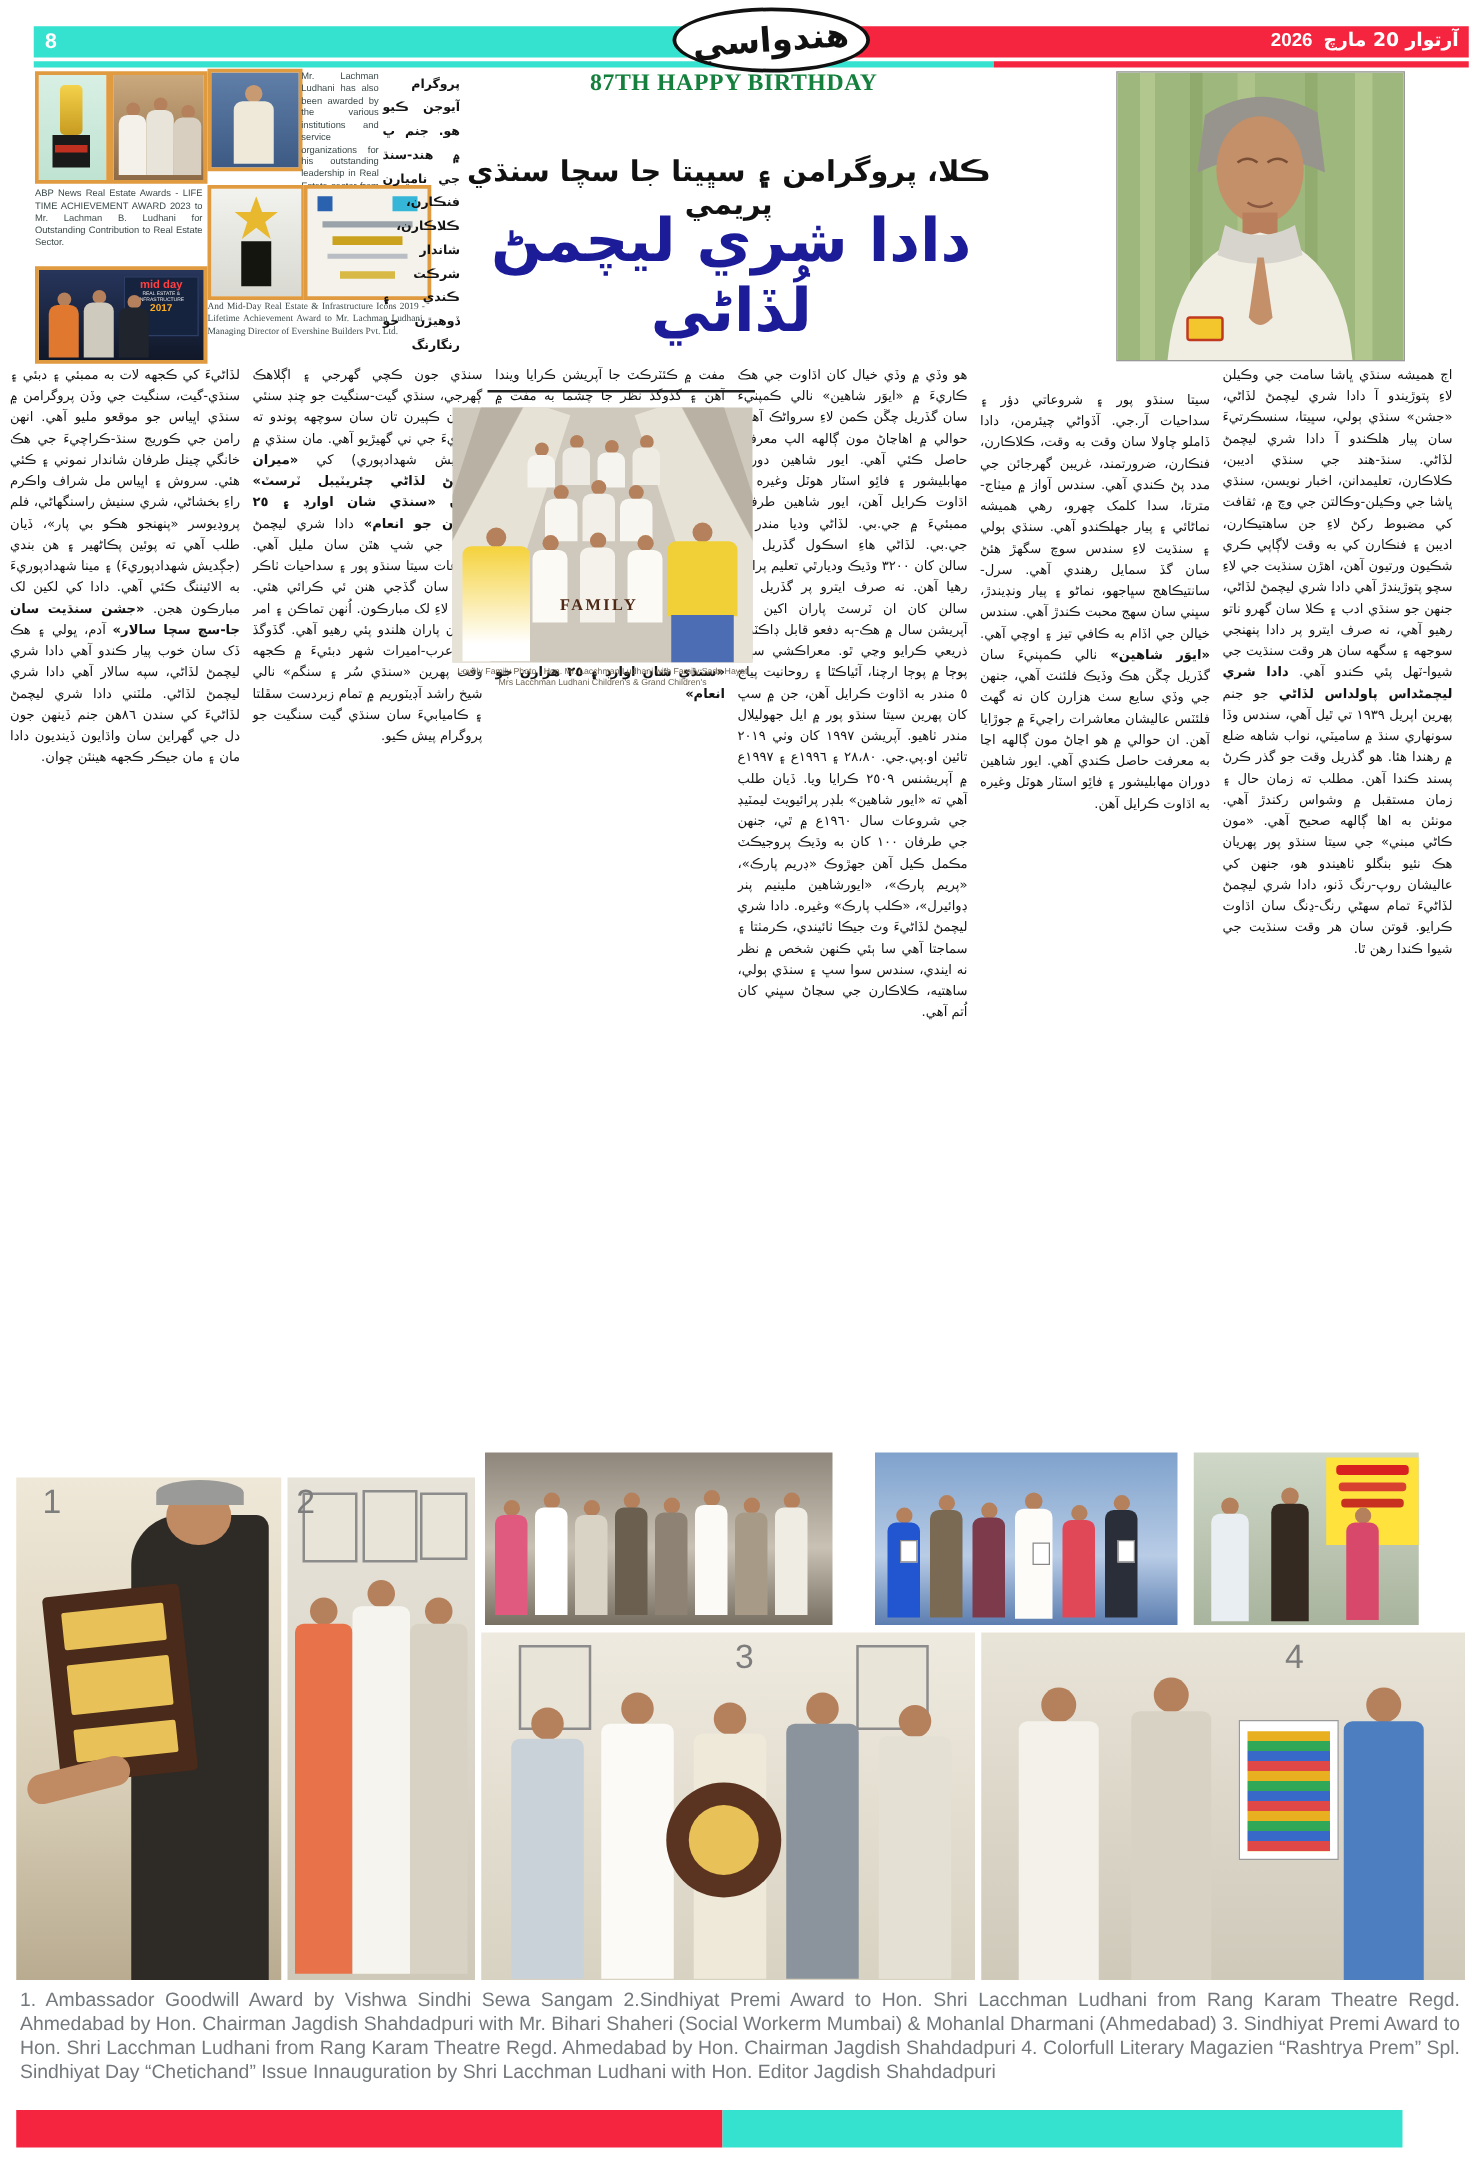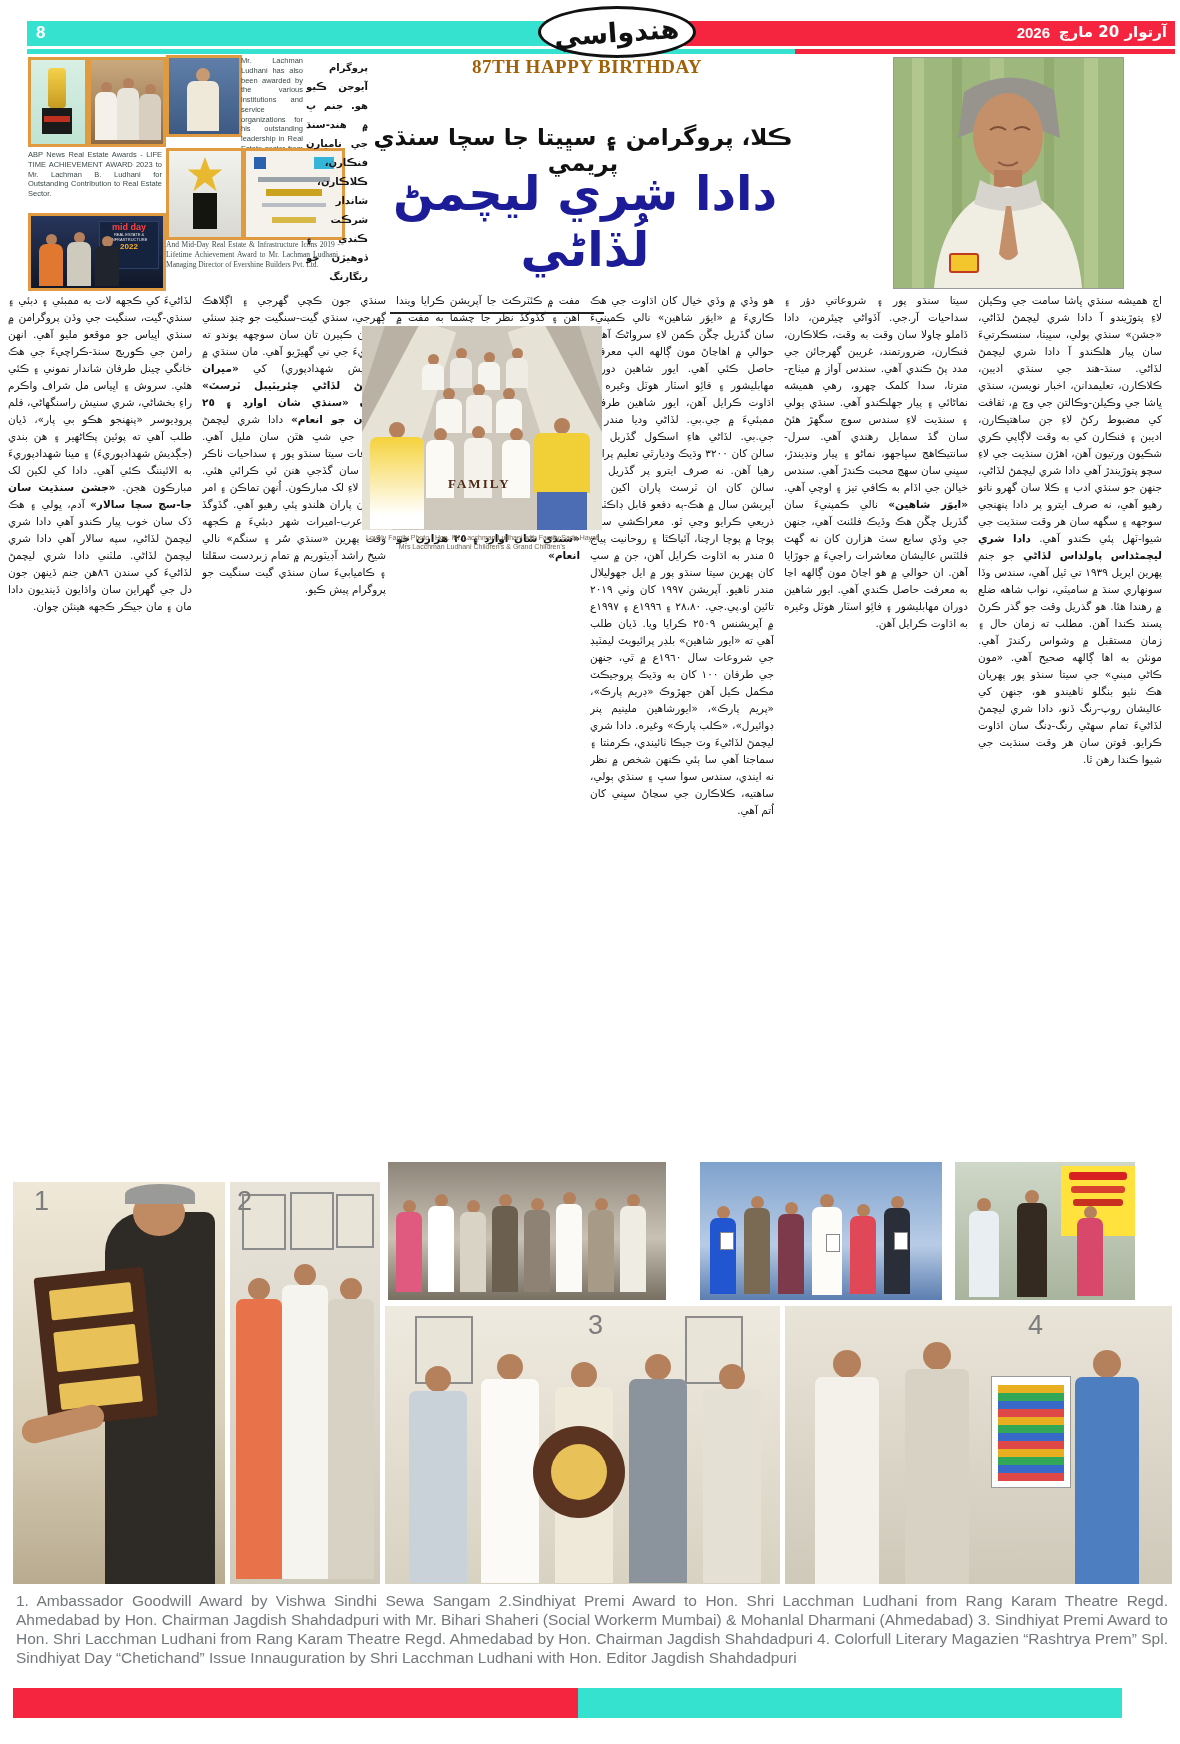--- a/index.html
+++ b/index.html
@@ -13,21 +13,21 @@
   .subline-teal{left:27px;width:768px;background:#35e2d0;}
   .subline-red{left:795px;width:380px;background:#f52540;}
   .pageno{position:absolute;left:9px;top:2px;color:#fff;font:bold 17px "Liberation Sans",sans-serif;}
   .hdr-year{position:absolute;right:125px;top:3px;color:#ffffff;font:bold 15px "Liberation Sans",sans-serif;}
   .hdr-date{position:absolute;right:8px;top:2px;color:#fff;font:bold 15px "DejaVu Sans",sans-serif;direction:rtl;}
   .masthead{position:absolute;left:538px;top:6px;width:152px;height:46px;background:#fff;
             border:3px solid #111;border-radius:50%;display:flex;align-items:center;justify-content:center;}
   .masthead span{font:bold 27px "DejaVu Sans",sans-serif;color:#111;transform:rotate(-4deg);}
   
   .eng-title{position:absolute;left:372px;top:56px;width:430px;text-align:center;
-             font:bold 19px "Liberation Serif",serif;color:#a16207;letter-spacing:.5px;}
+             font:bold 19px "Liberation Serif",serif;color:#15803d;letter-spacing:.5px;}
   .greet1{position:absolute;left:360px;top:82px;width:446px;text-align:center;direction:rtl;
           font:bold 22px "DejaVu Sans",sans-serif;color:#111;}
   .greet2{position:absolute;left:360px;top:124px;width:446px;text-align:center;direction:rtl;
           font:bold 23px "DejaVu Sans",sans-serif;color:#111;}
   .big-head{position:absolute;left:350px;top:165px;width:470px;text-align:center;direction:rtl;
             font:bold 48px "DejaVu Sans",sans-serif;color:#1c1c99;}
   .birth{position:absolute;left:372px;top:240px;width:430px;text-align:center;
          font:bold 21px "Liberation Serif",serif;color:#10103a;}
   
   .photo{position:absolute;overflow:hidden;background:#ddd;}
@@ -100,21 +100,21 @@
     <span class="fg" style="left:48px;top:24px;">
         <i style="width:11px;height:11px;"></i>
         <u style="width:22px;height:46px;background:#d8cfc0;"></u>
       </span>
   </div>
   <div class="cap" style="left:28px;top:150px;width:134px;">ABP News Real Estate Awards - LIFE TIME ACHIEVEMENT AWARD 2023 to Mr. Lachman B. Ludhani for Outstanding Contribution to Real Estate Sector.</div>
   <div class="photo oframe" style="left:28px;top:213px;width:132px;height:72px;background:linear-gradient(#27355c,#101828);">
     <div style="position:absolute;right:4px;top:5px;width:58px;height:46px;background:#16233f;border:1px solid #2e3f66;color:#fff;text-align:center;">
       <div style="font:bold 9px 'Liberation Sans',sans-serif;color:#ff4040;">mid day</div>
       <div style="font:4px/1.3 'Liberation Sans',sans-serif;color:#e8e8e8;">REAL ESTATE &amp; INFRASTRUCTURE</div>
-      <div style="font:bold 8px 'Liberation Sans',sans-serif;color:#ffb020;">2022</div>
+      <div style="font:bold 8px 'Liberation Sans',sans-serif;color:#ffb020;">2017</div>
     </div>
     <span class="fg" style="left:8px;top:18px;">
         <i style="width:11px;height:11px;"></i>
         <u style="width:24px;height:42px;background:#e07830;"></u>
       </span>
     <span class="fg" style="left:36px;top:16px;">
         <i style="width:11px;height:11px;"></i>
         <u style="width:24px;height:44px;background:#cfcabe;"></u>
       </span>
     <span class="fg" style="left:64px;top:20px;">
@@ -163,21 +163,21 @@
       <path d="M105 196 L112 148 L117 148 L124 196 Q114 208 105 196 Z" fill="#c4906a"></path>
       <rect x="56" y="196" width="28" height="18" rx="2" fill="#f2c62c" stroke="#c03a20" stroke-width="2"></rect>
     </svg>
   </div>
 
   <div class="col" style="left:978px;">
     <span>اڄ هميشه سنڌي ڀاشا سامت جي وڪيلن لاءِ پتوڙيندو آ دادا شري ليچمڻ لڏاڻي، «جشن» سنڌي ٻولي، سڀيتا، سنسڪرتيءَ سان پيار هلڪندو آ دادا شري ليچمڻ لڏاڻي. سنڌ-هند جي سنڌي اديبن، ڪلاڪارن، تعليمدانن، اخبار نويسن، سنڌي ڀاشا جي وڪيلن-وڪالتن جي وچ ۾، ثقافت کي مضبوط رکڻ لاءِ جن ساهتيڪارن، اديبن ۽ فنڪارن کي به وقت لاڳاپي ڪري شڪيون ورتيون آهن، اهڙن سنڌيت جي لاءِ سچو پتوڙيندڙ آهي دادا شري ليچمڻ لڏاڻي، جنهن جو سنڌي ادب ۽ ڪلا سان گهرو ناتو رهيو آهي، نه صرف ايترو پر دادا پنهنجي سوجهه ۽ سگهه سان هر وقت سنڌيت جي شيوا-ٽهل پئي ڪندو آهي.</span>
     <b>دادا شري ليچمڻداس پاولداس لڏاڻي</b>
     <span>جو جنم پهرين اپريل ١٩٣٩ تي ٿيل آهي، سندس وڏا سونهاري سنڌ ۾ ساميٽي، نواب شاهه ضلع ۾ رهندا هئا. هو گذريل وقت جو گذر ڪرڻ پسند ڪندا آهن. مطلب ته زمان حال ۽ زمان مستقبل ۾ وشواس رکندڙ آهي. مونئن به اها ڳالهه صحيح آهي. «مون ڪاڻي مبني» جي سيتا سنڌو پور پهريان هڪ نئيو بنگلو ٺاهيندو هو، جنهن کي عاليشان روپ-رنگ ڏنو، دادا شري ليچمڻ لڏاڻيءَ تمام سهڻي رنگ-ڍنگ سان اڌاوت ڪرايو. قوتن سان هر وقت سنڌيت جي شيوا ڪندا رهن ٿا.</span>
   </div>
-  <div class="col" style="left:784px;">
+  <div class="col" style="left:784px;margin-top:20px;">
     <span>سيتا سنڌو پور ۽ شروعاتي دؤر ۽ سداحيات آر.جي. آڏواڻي چيئرمن، دادا ڏاملو چاولا سان وقت به وقت، ڪلاڪارن، فنڪارن، ضرورتمند، غريبن گهرجائن جي مدد پڻ ڪندي آهي. سندس آواز ۾ ميٺاج-مترتا، سدا کلمک چهرو، رهي هميشه نماڻائي ۽ پيار جهلڪندو آهي. سنڌي ٻولي ۽ سنڌيت لاءِ سندس سوچ سگهڙ هئڻ سان گڏ سمايل رهندي آهي. سرل-سانتيڪاهج سڀاجهو، نماڻو ۽ پيار ونڊيندڙ، سڀني سان سهج محبت ڪندڙ آهي. سندس خيالن جي اڏام به ڪافي تيز ۽ اوچي آهي.</span>
     <b>«ايوَر شاهين»</b>
     <span>نالي ڪمپنيءَ سان گڏريل چڱن هڪ وڏيڪ فلئنٽ آهي، جنهن جي وڏي سايع سٺ هزارن کان نه گهٽ فلئٽس عاليشان معاشرات راڃيءَ ۾ جوڙايا آهن. ان حوالي ۾ هو اڃاڻ مون ڳالهه اڃا به معرفت حاصل ڪندي آهي. ايور شاهين دوران مهابليشور ۽ فائِو اسٽار هوٽل وغيره به اڌاوت ڪرايل آهن.</span>
   </div>
   <div class="col" style="left:590px;">
     <span>هو وڏي ۾ وڏي خيال کان اڌاوت جي هڪ ڪاريءَ ۾ «ايوَر شاهين» نالي ڪمپنيءَ سان گڏريل چڱن ڪمن لاءِ سرواڻڪ آهي. حوالي ۾ اهاڃاڻ مون ڳالهه الپ معرفت حاصل ڪئي آهي. ايور شاهين دوران مهابليشور ۽ فائِو اسٽار هوٽل وغيره به اڌاوت ڪرايل آهن، ايور شاهين طرفان ممبئيءَ ۾ جي.بي. لڏاڻي وديا مندر ۽ جي.بي. لڏاڻي هاءِ اسڪول گڏريل ٢٦ سالن کان ٣٢٠٠ وڌيڪ وديارٿي تعليم پرائي رهيا آهن. نه صرف ايترو پر گڏريل ٢٧ سالن کان ان ٽرسٽ پاران اکين جو آپريشن سال ۾ هڪ-ٻه دفعو قابل ڊاڪٽرن ذريعي ڪرايو وڃي ٿو.</span>
     <span>معراڪشي سڀيتا پوڄا ۾ پوڄا ارچنا، آئياڪٿا ۽ روحانيت پياج ٥ مندر به اڌاوت ڪرايل آهن، جن ۾ سڀ کان پهرين سيتا سنڌو پور ۾ ايل جهوليلال مندر ٺاهيو. آپريشن ١٩٩٧ کان وٺي ٢٠١٩ تائين او.پي.جي. ٢٨،٨٠ ۽ ١٩٩٦ع ۽ ١٩٩٧ع ۾ آپريشنس ٢٥٠٩ ڪرايا ويا. ڏيان طلب آهي ته «ايور شاهين» بلڊر پرائيويٽ ليمٽيڊ جي شروعات سال ١٩٦٠ع ۾ ٿي، جنهن جي طرفان ١٠٠ کان به وڌيڪ پروجيڪٽ مڪمل ڪيل آهن جهڙوڪ «ڊريم پارڪ»، «پريم پارڪ»، «ايورشاهين ملينيم پنر ڊوائيرل»، «ڪلب پارڪ» وغيره. دادا شري ليچمڻ لڏاڻيءَ وٽ جيڪا ٺائيندي، ڪرمٺتا ۽ سماجتا آهي سا ٻئي ڪنهن شخص ۾ نظر نه ايندي، سندس سوا سڀ ۽ سنڌي ٻولي، ساهتيه، ڪلاڪارن جي سڃاڻ سڀني کان اُتم آهي.</span>
   </div>
   <div class="col" style="left:396px;">
     <span>مفت ۾ ڪئٽرڪٽ جا آپريشن ڪرايا ويندا آهن ۽ گڏوگڏ نظر جا چشما به مفت ۾ ورهايا ويندا آهن.</span>

